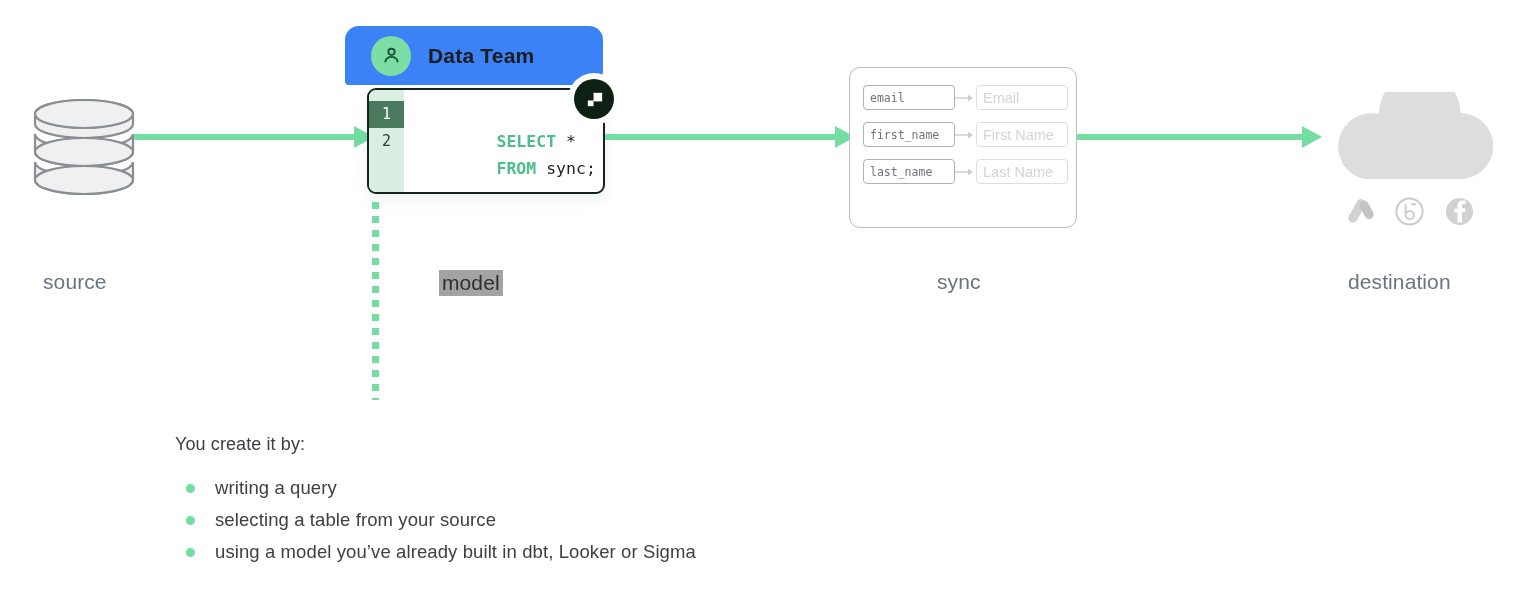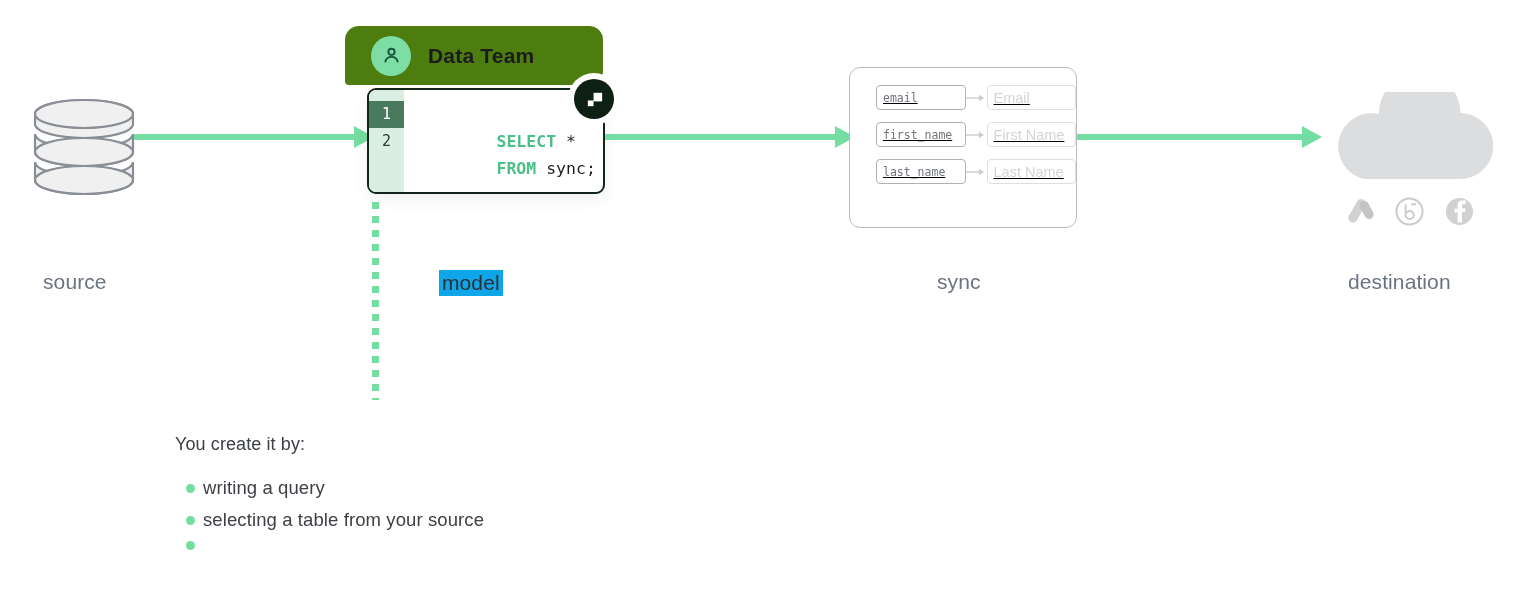--- a/index.html
+++ b/index.html
@@ -35,29 +35,29 @@
   .stage-label {
     position: absolute;
     font-size: 21px;
     color: #6b7280;
     letter-spacing: .1px;
     white-space: nowrap;
     margin-top: 20px;
   }
   .stage-label.hl {
     color: #2d2f33;
-    background: #0ea5e9;
+    background: #a3a3a3;
     padding: 1px 3px;
   }
 
   
   .team-chip {
     position: absolute; left: 345px; top: 26px;
     width: 258px; height: 59px;
-    background: #4d7c0f;
+    background: #3b82f6;
     border-radius: 14px 14px 14px 4px;
     display: flex; align-items: center;
     padding-left: 26px; gap: 17px;
   }
   .team-avatar {
     width: 40px; height: 40px; border-radius: 50%;
     background: #7edda5;
     display: flex; align-items: center; justify-content: center;
     flex: none;
   }
@@ -120,22 +120,21 @@
   .sync-card {
     position: absolute; left: 849px; top: 67px;
     width: 228px; height: 161px;
     border: 1.5px solid #b9bdc2;
     border-radius: 11px;
     background: #ffffff;
     padding: 17px 0 0 0;
   }
   .map-row {
     display: flex; 
-    margin: 0 0 12px 26px;
-    text-decoration: underline;
+    margin: 0 0 12px 13px;
   }
   .map-row:last-child { margin-bottom: 0; }
   .src-field {
     width: 92px; height: 25px;
     border: 1.4px solid #adb2b8;
     border-radius: 4px;
     font-family: "DejaVu Sans Mono", monospace;
     font-size: 11.5px; color: #70757c;
     display: flex; align-items: center;
     padding-left: 6px; overflow: hidden; white-space: nowrap;
@@ -167,21 +166,21 @@
     letter-spacing: .1px; margin-bottom: 4px;
   }
   .cap-sub {
     font-size: 18px; color: #3d4045; letter-spacing: .1px;
   }
   .cap-list { margin: 22px 0 0 0; padding: 0; list-style: none; }
   .cap-list li {
     font-size: 18.5px; color: #3d4045;
     letter-spacing: .1px;
     margin-bottom: 10px;
-    display: flex; align-items: center; gap: 8px;
+    display: flex; align-items: center; gap: 20px;
   }
   .bullet {
     width: 9px; height: 9px; border-radius: 50%;
     background: #74dda2; flex: none; margin-left: 11px;
   }
 </style>
 </head>
 <body>
 
 <div class="stage">
@@ -321,17 +320,18 @@
       <li>
         <span class="bullet"></span>
         <span>writing a query</span>
       </li>
       <li>
         <span class="bullet"></span>
         <span>selecting a table from your source</span>
       </li>
       <li>
         <span class="bullet"></span>
+        <span>using a model you’ve already built in dbt, Looker or Sigma</span>
       </li>
     </ul>
   </div>
 
 </div>
 
 </body></html>

